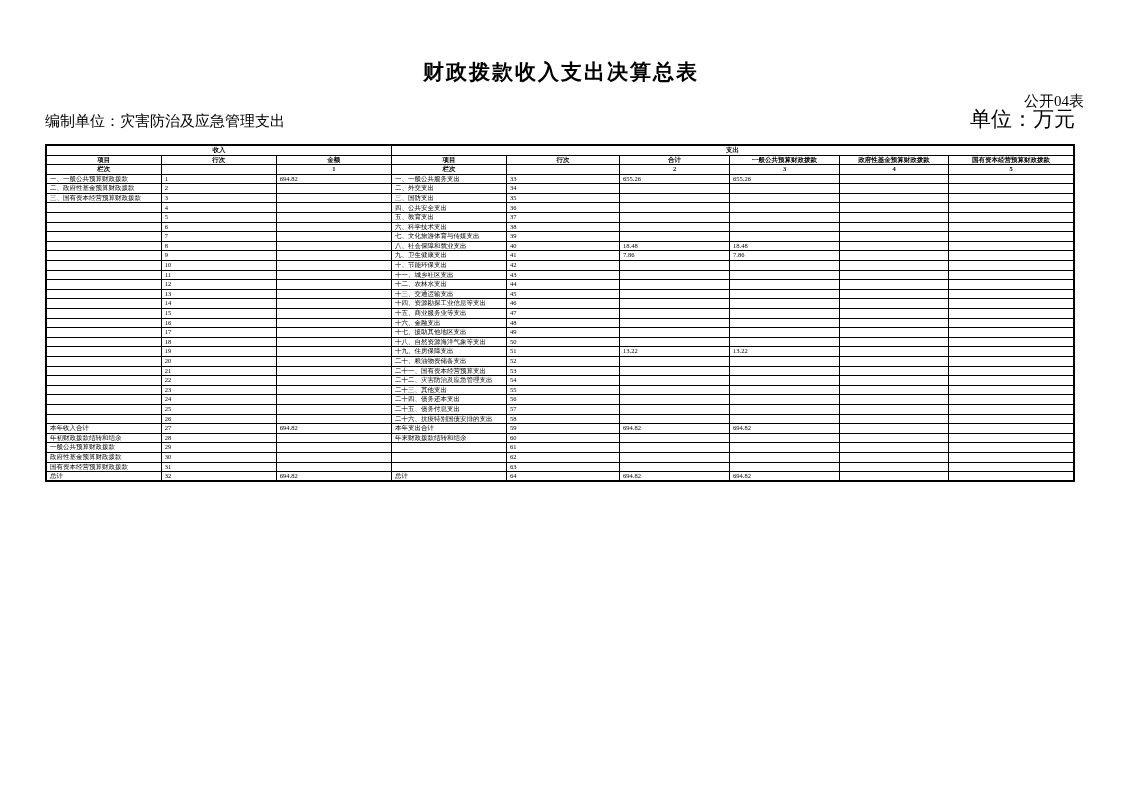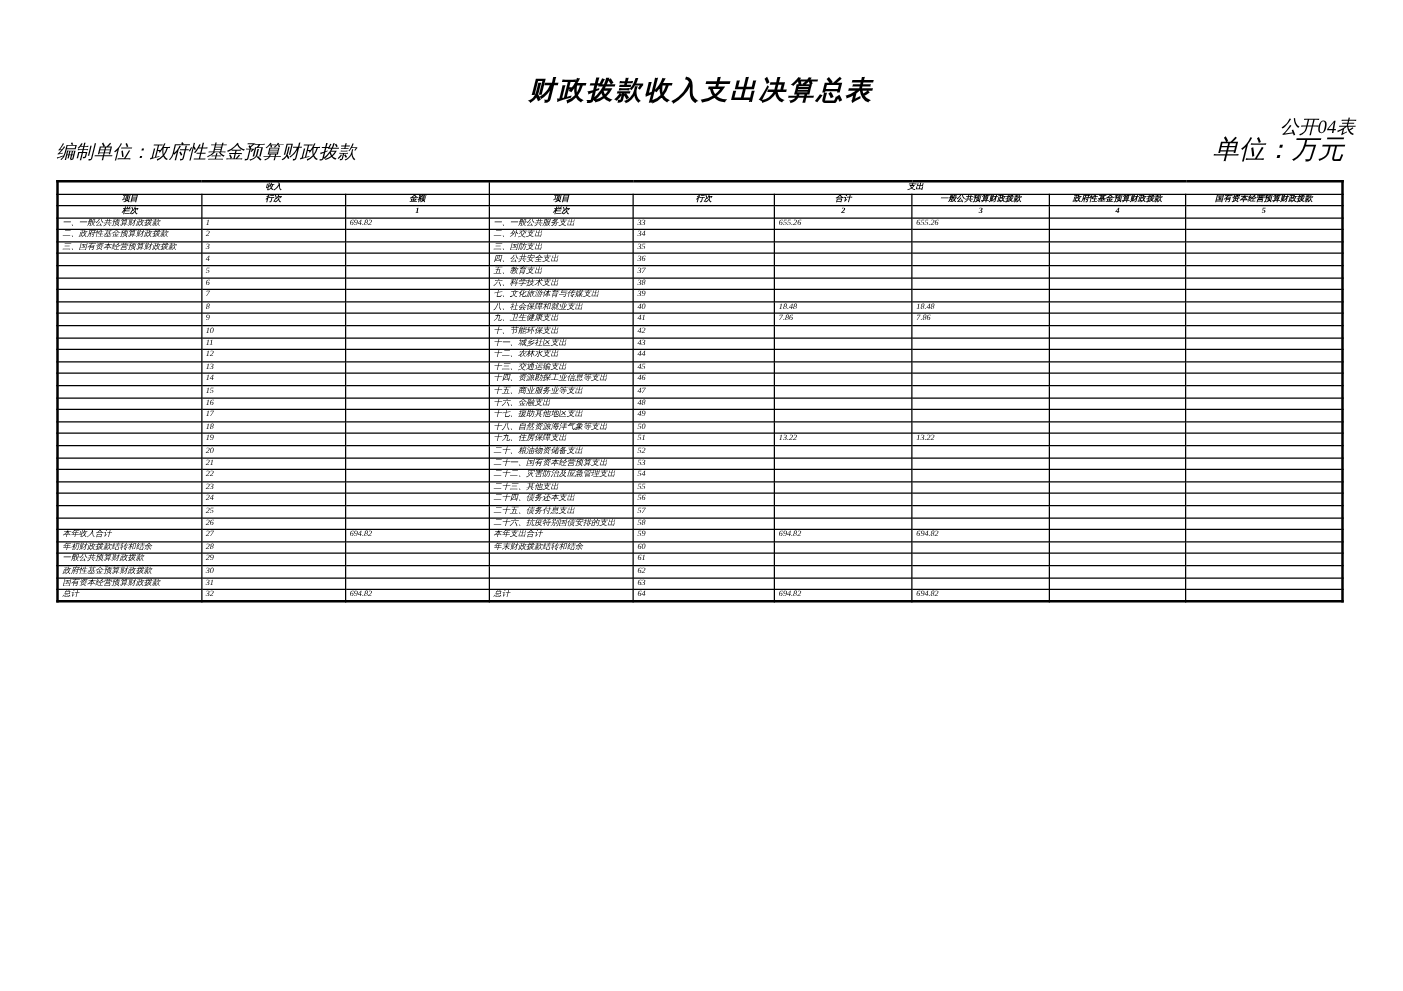--- a/index.html
+++ b/index.html
@@ -4,21 +4,21 @@
 <style>
   * { margin: 0; padding: 0; box-sizing: border-box; }
   html, body { background: #ffffff; }
   body {
     width: 1122px; height: 793px;
     position: relative;
     overflow: hidden;
     font-family: "Liberation Serif", "DejaVu Serif", serif;
     color: #000;
   }
-  .page { position: absolute; inset: 0; font-style: italic; }
+  .page { position: absolute; inset: 0; }
 
   .doc-title {
     position: absolute; top: 58px; left: 0; width: 100%;
     text-align: center;
     font-size: 21px; font-weight: bold; letter-spacing: 2px;
   }
   .doc-code {
     position: absolute; top: 92px; right: 38px;
     font-size: 15px;
   }
@@ -69,21 +69,21 @@
 </head>
 <body>
 
 <div class="page">
 
   <div class="doc-title">财政拨款收入支出决算总表</div>
 
   <div class="doc-code">公开04表</div>
 
   <div class="meta-line">
-    <span class="prepared-by">编制单位：政府性基金预算财政拨款</span>
+    <span class="prepared-by">编制单位：灾害防治及应急管理支出</span>
     <span class="unit-label">单位：万元</span>
   </div>
 
   <table class="sheet">
     <colgroup>
       <col class="c-inc-item">
         <col class="c-inc-line">
         <col class="c-inc-amt">
       <col class="c-exp-item">
         <col class="c-exp-line">

